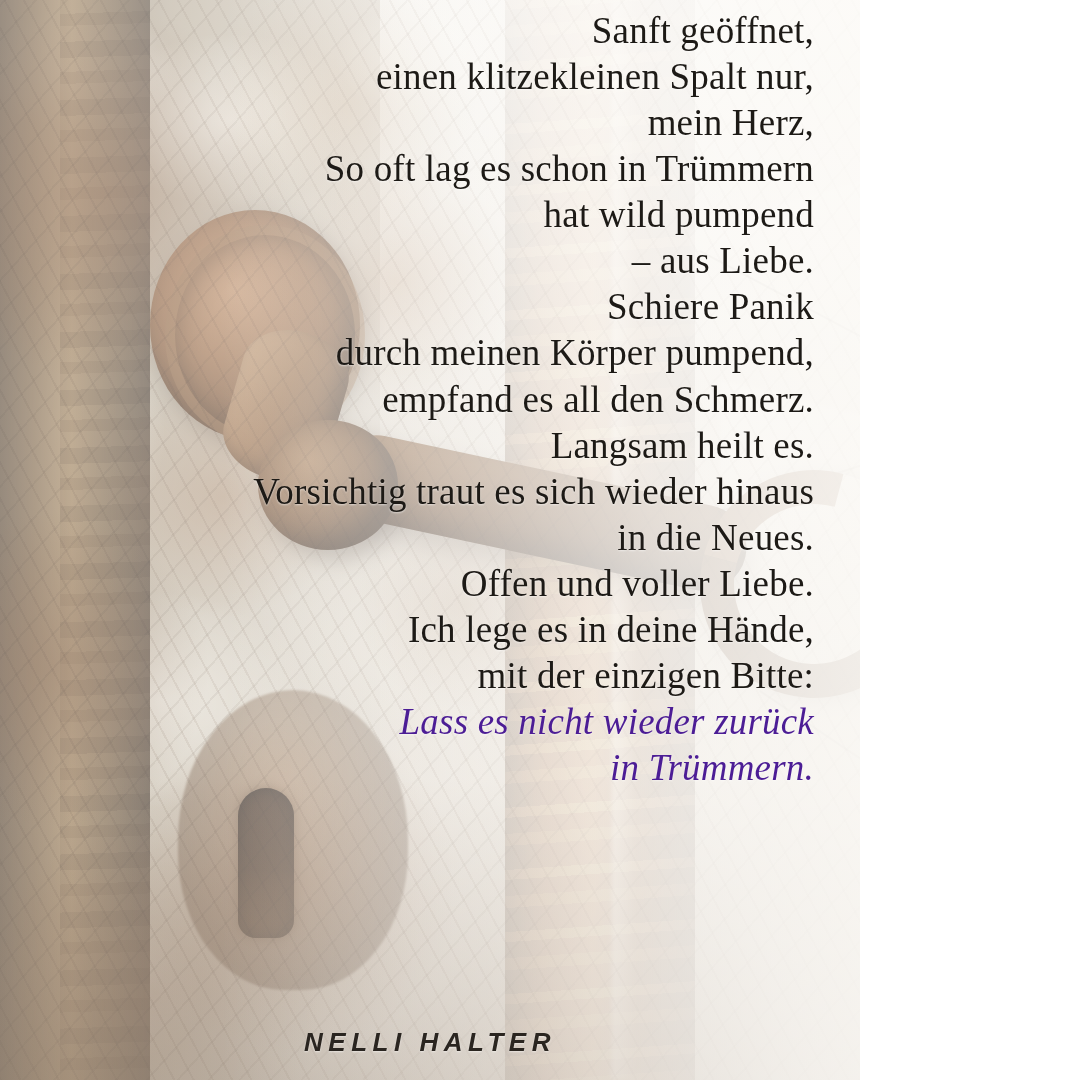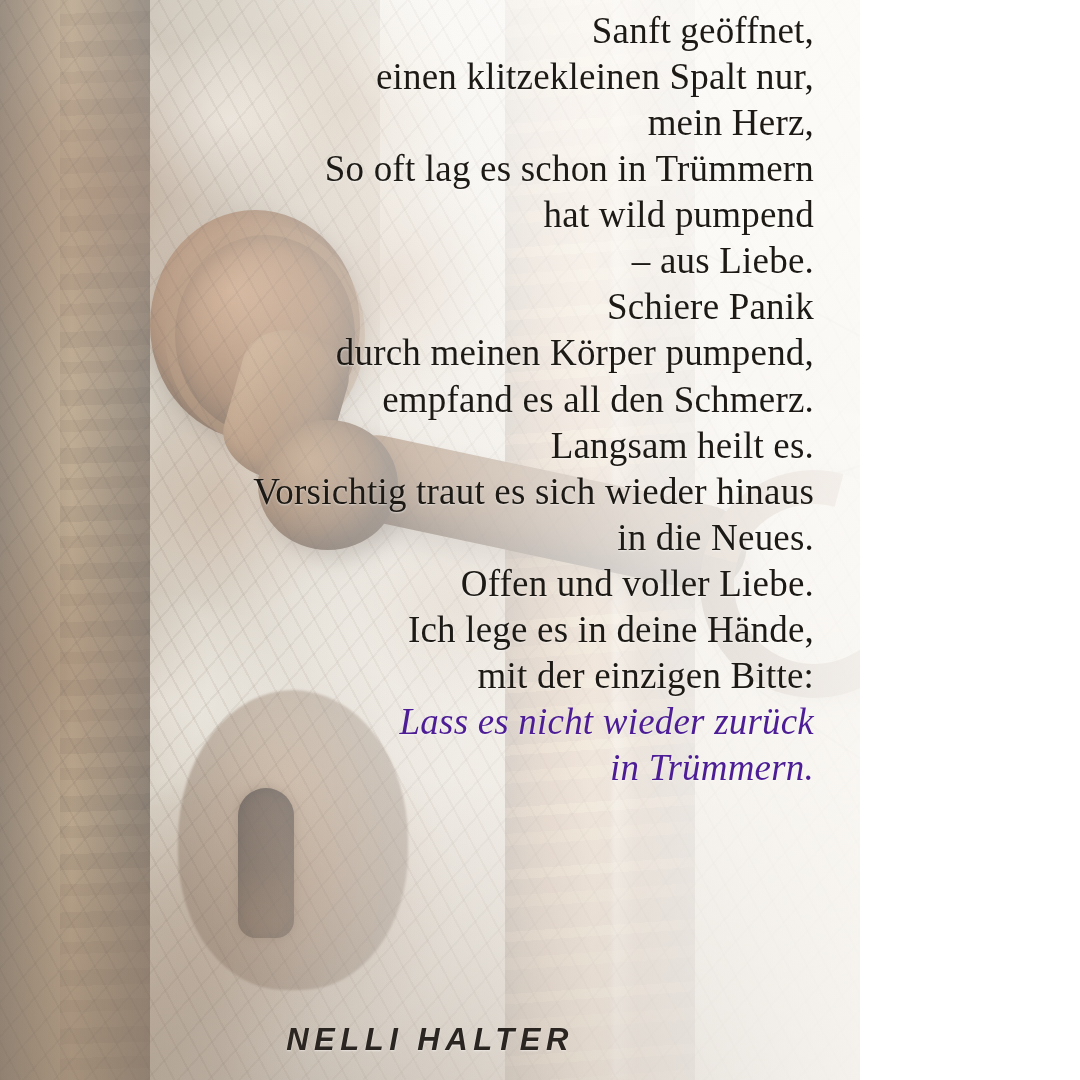--- a/index.html
+++ b/index.html
@@ -219,21 +219,21 @@
     color: #4c1d95;
   }
   .signature {
     position: absolute;
     left: 0; right: 0;
     bottom: 22px;
     text-align: center;
     font-family: "Liberation Sans", sans-serif;
     font-style: italic;
     font-weight: 700;
-    font-size: 31px;
+    font-size: 26px;
     letter-spacing: 5.5px;
     color: #2a2520;
     text-shadow: 0 1px 2px rgba(255,255,255,.5);
   }
   .photo-layer > div { position: absolute; }
 </style>
 </head>
 <body>
 
 <div id="card">

